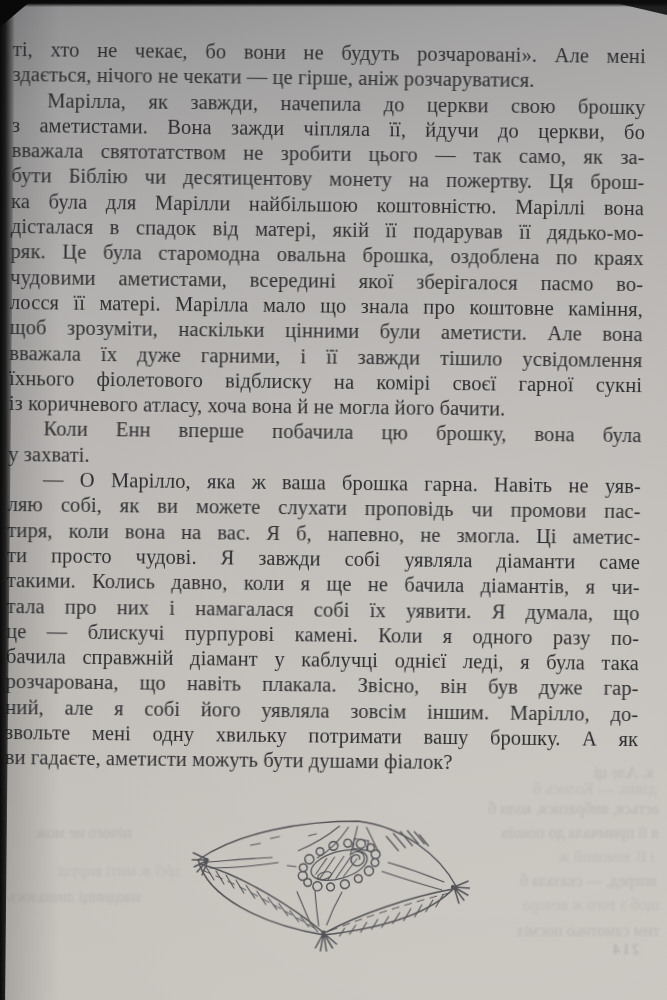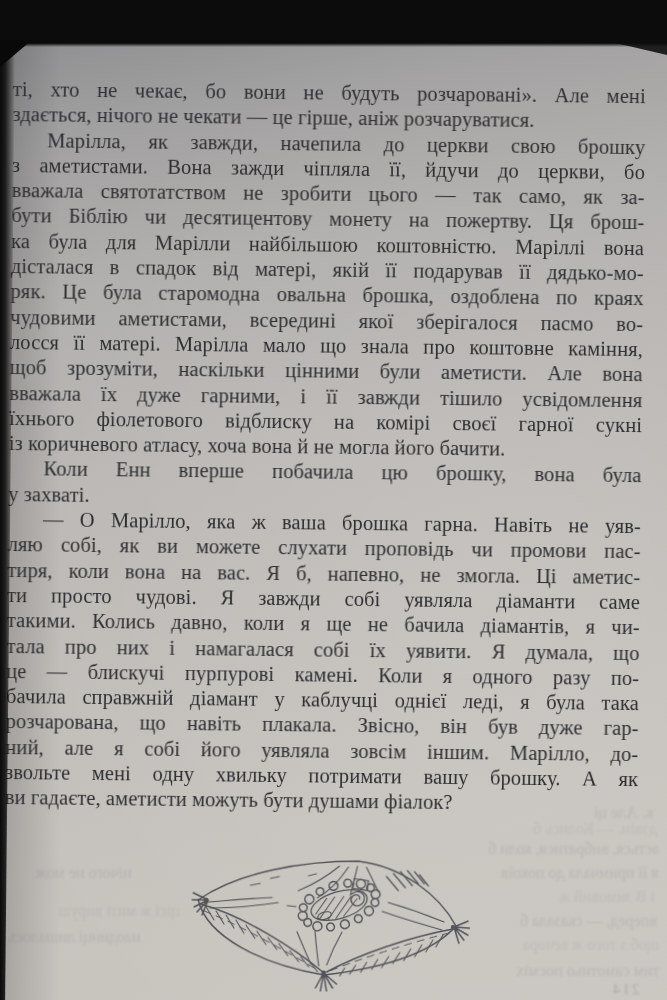--- a/index.html
+++ b/index.html
@@ -3,21 +3,20 @@
 <meta charset="utf-8">
 <style>
   html,body{margin:0;padding:0;background:#0c0c0c;}
   .photo{position:relative;width:667px;height:1000px;overflow:hidden;background:#0c0c0c;}
   .page{
     position:absolute;inset:0;
     background:
       linear-gradient(90deg, rgba(25,25,28,.20), rgba(25,25,28,0) 9%),
       radial-gradient(130% 95% at 72% 58%, rgba(255,255,255,.10), rgba(255,255,255,0) 62%),
       linear-gradient(168deg,#8e8e90 0%,#a2a1a1 10%,#b1afad 24%,#bab7b4 42%,#c1beb9 62%,#c7c4be 82%,#cac7c1 100%);
-    margin-top: 40px;
   }
   .edge-top{position:absolute;left:0;top:0;width:100%;height:7px;
     background:linear-gradient(180deg,#0a0a0a 0%,#0a0a0a 45%,rgba(10,10,10,0) 100%);}
   .edge-left{position:absolute;left:0;top:0;width:15px;height:100%;
     background:linear-gradient(90deg,#0a0a0a 0%,rgba(10,10,10,.85) 35%,rgba(10,10,10,0) 100%);
     clip-path:polygon(0 0,100% 0,34% 100%,0 100%);}
   .corner-tl{position:absolute;left:0;top:0;width:32px;height:27px;background:#090909;
     clip-path:polygon(0 0,100% 0,0 100%);}
   .corner-tr{position:absolute;right:0;top:0;width:64px;height:15px;background:rgba(12,12,12,.88);
     clip-path:polygon(0 0,100% 0,100% 100%);}

